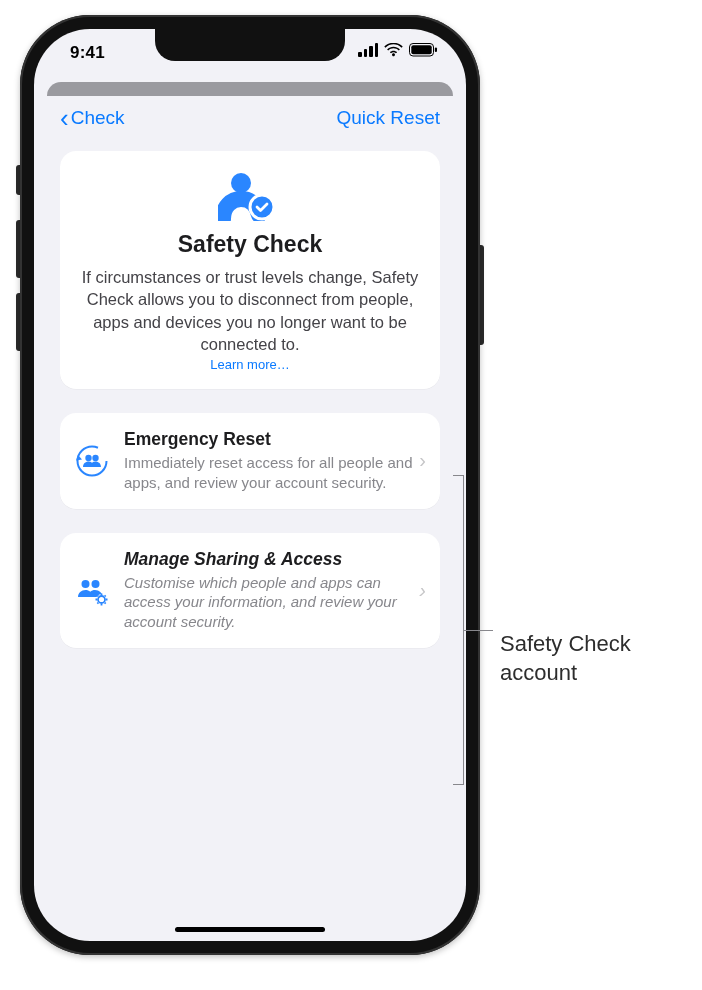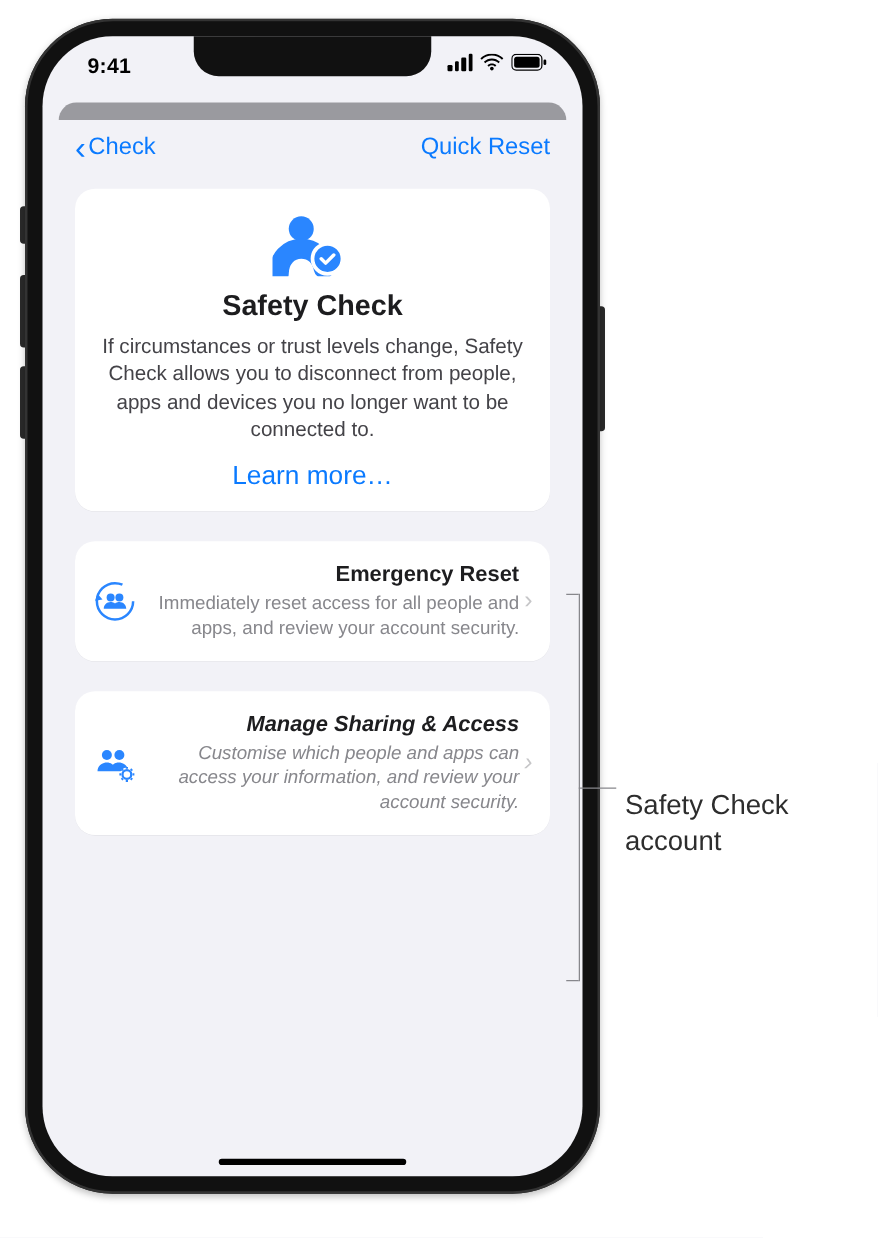--- a/index.html
+++ b/index.html
@@ -147,39 +147,37 @@
       cursor: pointer;
     }
 
     
     .content { padding: 10px 18px 0; }
 
     .card {
       background: #fff;
       border-radius: 16px;
       box-shadow: 0 .5px 0 rgba(0,0,0,.06);
-      text-align: right;
     }
 
     .hero { padding: 20px 18px 16px; text-align: center; }
     .hero-icon { margin: 0 auto 10px; width: 64px; height: 50px; }
     .hero h1 {
       font-size: 23px;
       font-weight: 700;
       color: #1d1d1f;
       margin-bottom: 8px;
     }
     .hero p {
       font-size: 16.5px;
       line-height: 1.35;
       color: #444348;
     }
     .learn {
-      margin-top: 14px;
-      font-size: 21px;
+      font-size: 13px;
       color: #0a7aff;
       cursor: pointer;
       display: inline-block;
     }
 
     .option {
       display: flex;
       align-items: center;
       padding: 16px 10px 16px 14px;
       margin-top: 24px;

